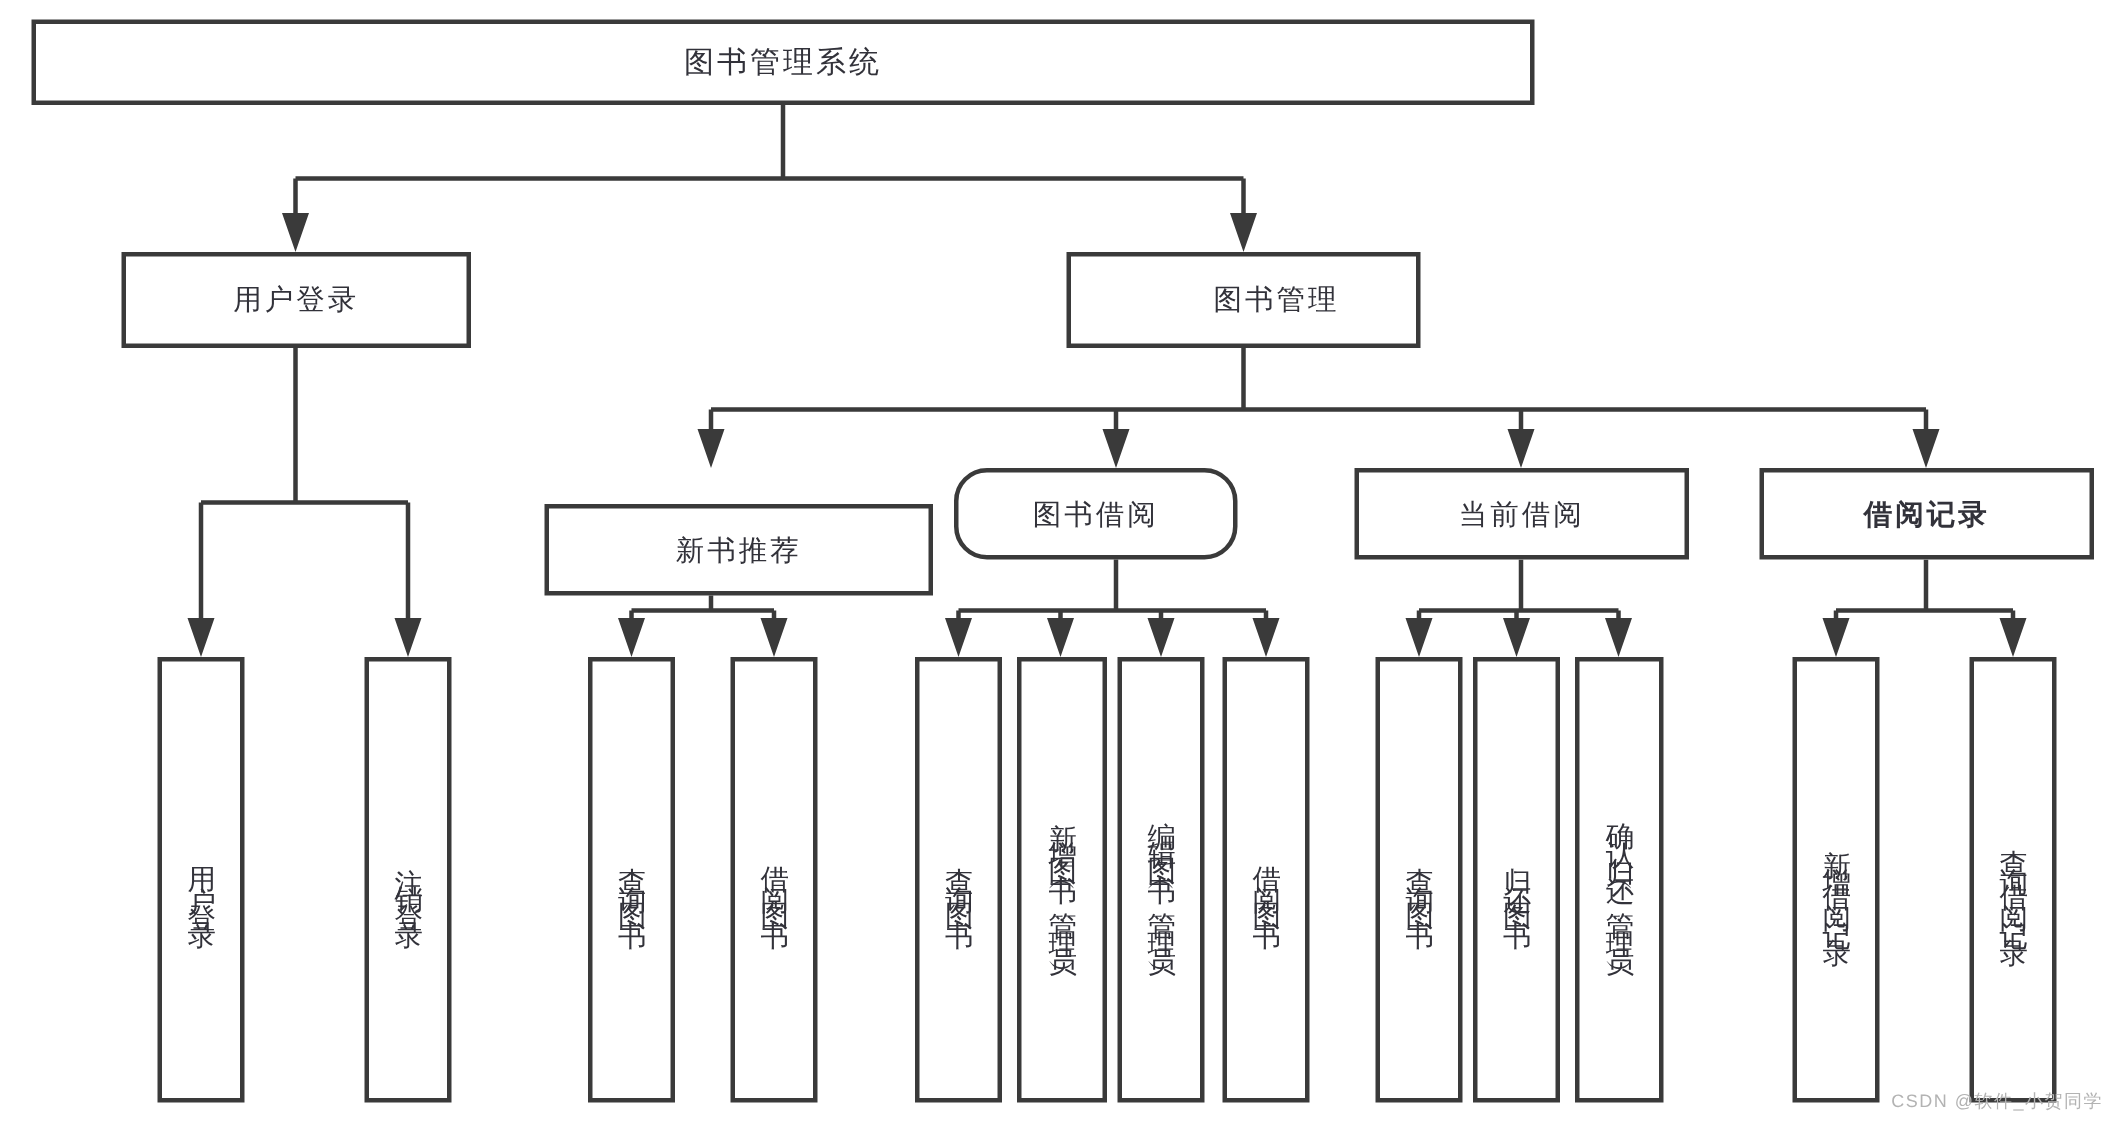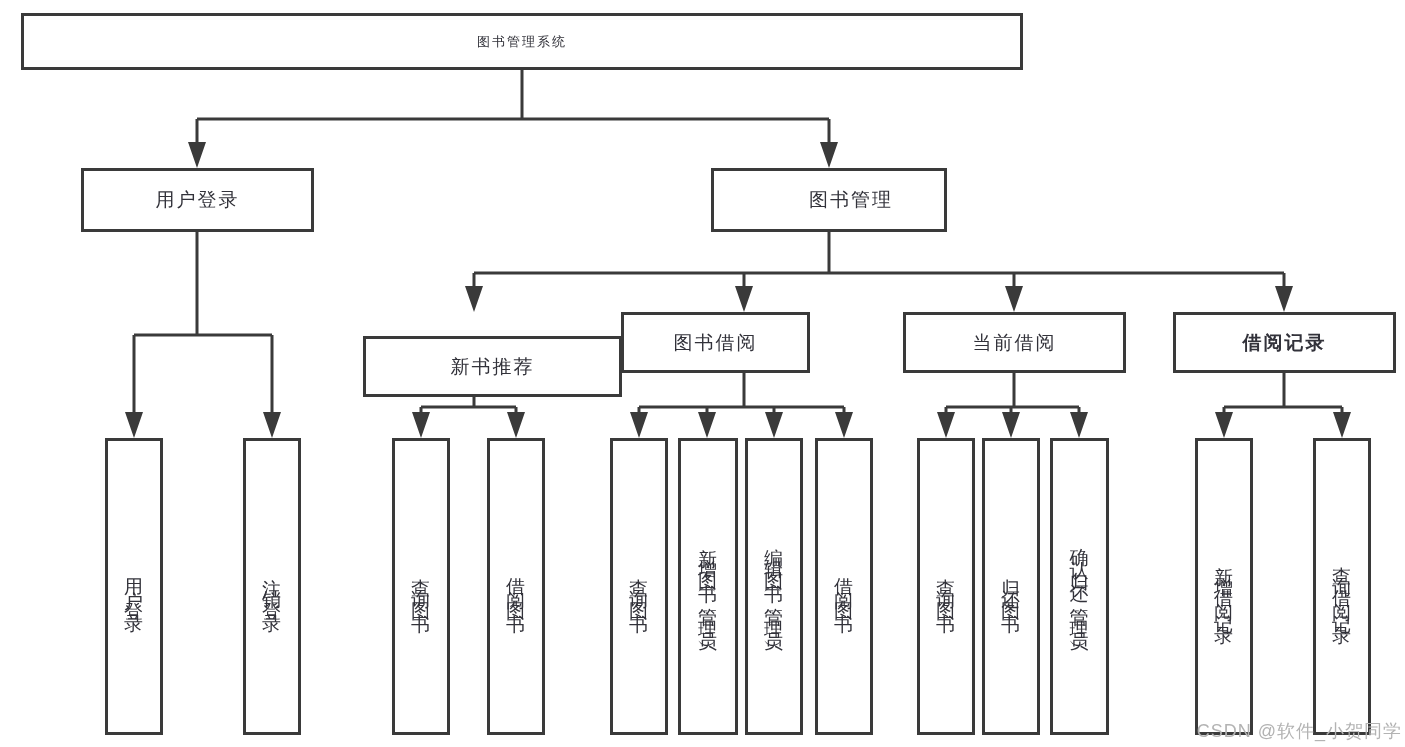--- a/index.html
+++ b/index.html
@@ -8,33 +8,33 @@
   .connectors{position:absolute;left:0;top:0;width:1405px;height:747px;}
   .box{
     position:absolute;
     box-sizing:border-box;
     background:#ffffff;
     border:3px solid #3a3a3a;
     display:flex;align-items:center;justify-content:center;
     color:#32323a;
   }
   .hlabel{font-size:19px;letter-spacing:2px;white-space:nowrap;}
-  .root-label{font-size:13px;}
+  .root-label{font-size:20px;}
   .vbox{width:58px;top:438px;height:297px;}
   .vlabel{
     writing-mode:vertical-rl;
     text-orientation:mixed;
     font-size:19px;
     letter-spacing:12px;
     line-height:1.0;
     white-space:nowrap;
   }
   .watermark{
     position:absolute;right:3px;bottom:4px;
-    font-size:18px;color:#b3b3b3;letter-spacing:1px;
+    font-size:12px;color:#b3b3b3;letter-spacing:1px;
     white-space:nowrap;
   }
 </style>
 </head>
 <body>
 
 <div class="canvas">
 
   <svg class="connectors" width="1405" height="747" viewBox="0 0 1405 747" xmlns="http://www.w3.org/2000/svg">
     <path fill="none" stroke="#3a3a3a" stroke-width="3" d="M522 70 V119 M197 119 H829 M197 119 V146 M829 119 V146
@@ -63,21 +63,21 @@
   <div class="box" style="left:81px;top:168px;width:233px;height:64px;">
     <span class="hlabel">用户登录</span>
   </div>
   <div class="box" style="left:711px;top:168px;width:236px;height:64px;padding-left:44px;">
     <span class="hlabel">图书管理</span>
   </div>
 
   <div class="box" style="left:363px;top:312px;width:259px;height:61px;margin-top:24px;">
     <span class="hlabel">新书推荐</span>
   </div>
-  <div class="box" style="left:621px;top:312px;width:189px;height:61px;">
+  <div class="box" style="left:636px;top:312px;width:189px;height:61px;border-radius:22px;">
     <span class="hlabel">图书借阅</span>
   </div>
   <div class="box" style="left:903px;top:312px;width:223px;height:61px;">
     <span class="hlabel">当前借阅</span>
   </div>
   <div class="box" style="left:1173px;top:312px;width:223px;height:61px;font-weight:bold;">
     <span class="hlabel">借阅记录</span>
   </div>
 
   <div class="box vbox" style="left:105px;">

